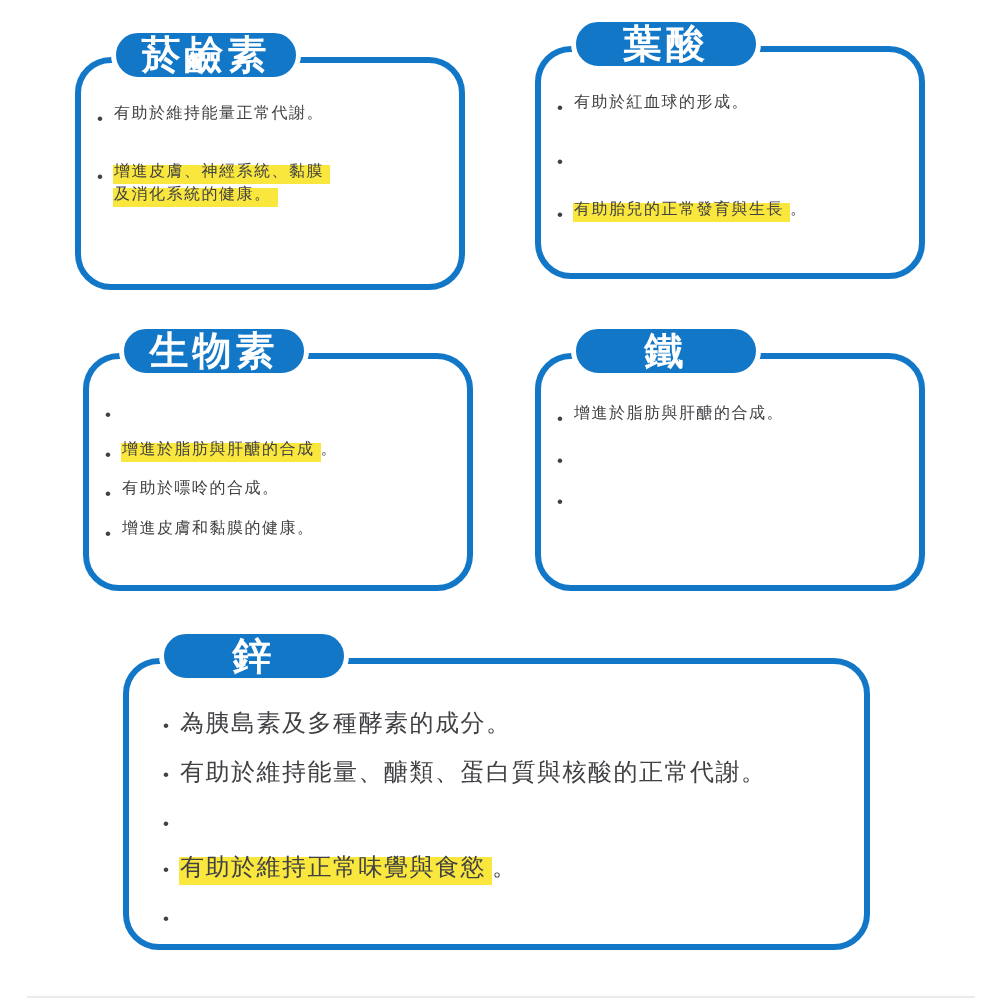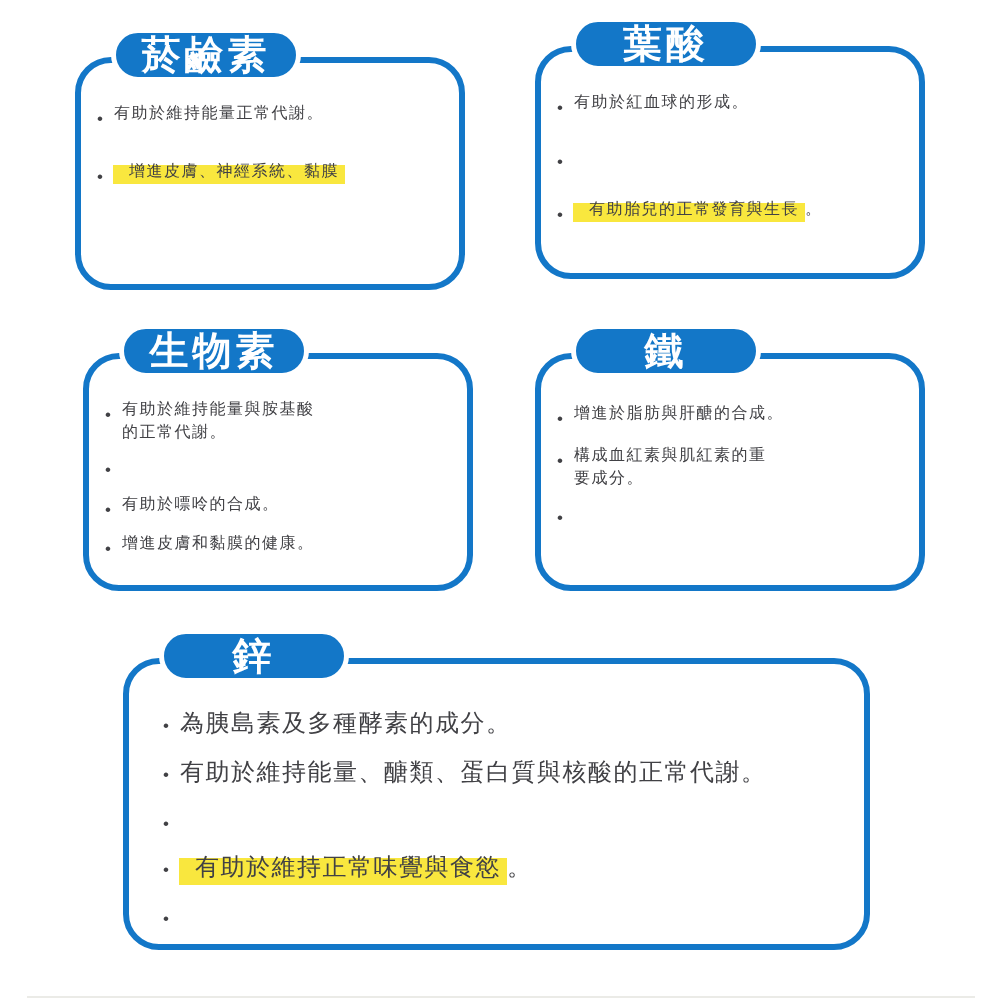--- a/index.html
+++ b/index.html
@@ -36,30 +36,30 @@
   .bullet{
     flex:none;width:17px;font-size:17px;line-height:1.5;color:var(--text);
     padding-top:5px;
   }
   .item-text{
     color:var(--text);font-size:16px;line-height:1.45;letter-spacing:1.5px;
     font-weight:500;
   }
   .hl{
     background:linear-gradient(180deg,rgba(255,255,255,0) 13%,var(--yellow) 13%);
-    padding:0 6px 5px 16px;margin-left:-1px;
+    padding:0 6px 5px 1px;margin-left:-1px;
   }
   .card-niacin .item + .item{margin-top:27px;}
   .card-folic .item + .item{margin-top:23px;}
   .card-biotin .item + .item{margin-top:9px;}
   .card-iron .item + .item{margin-top:11px;}
   .card-iron .items{padding-top:42px;}
   .card-zinc .items{padding:42px 24px 0 34px;}
   .card-zinc .item + .item{margin-top:14px;}
-  .card-zinc .item-text{font-size:24px;font-family:Liberation Serif, serif;}
+  .card-zinc .item-text{font-size:24px;}
   .card-zinc .bullet{padding-top:7px;}
   .bottom-line{
     position:absolute;left:27px;top:996px;width:948px;height:2px;
     background:#ebebe7;
   }
 </style>
 </head>
 <body>
 
 <div class="canvas">
@@ -68,21 +68,21 @@
     <div class="pill">
       <span>菸鹼素</span>
     </div>
     <ul class="items">
         <li class="item">
           <span class="bullet">•</span>
           <div class="item-text"><span>有助於維持能量正常代謝。</span></div>
         </li>
         <li class="item">
           <span class="bullet">•</span>
-          <div class="item-text"><span class="hl">增進皮膚、神經系統、黏膜</span><br></div>
+          <div class="item-text"><span class="hl">增進皮膚、神經系統、黏膜</span><br><span class="hl">及消化系統的健康。</span></div>
         </li>
       </ul>
   </section>
 
   <section class="card card-folic">
     <div class="pill">
       <span>葉酸</span>
     </div>
     <ul class="items">
         <li class="item">
@@ -99,24 +99,24 @@
       </ul>
   </section>
 
   <section class="card card-biotin">
     <div class="pill">
       <span>生物素</span>
     </div>
     <ul class="items">
         <li class="item">
           <span class="bullet">•</span>
-          <div class="item-text"><span>有助於維持能量與胺基酸</span><br><span>的正常代謝。</span></div>
         </li>
         <li class="item">
           <span class="bullet">•</span>
+          <div class="item-text"><span class="hl">增進於脂肪與肝醣的合成</span><span>。</span></div>
         </li>
         <li class="item">
           <span class="bullet">•</span>
           <div class="item-text"><span>有助於嘌呤的合成。</span></div>
         </li>
         <li class="item">
           <span class="bullet">•</span>
           <div class="item-text"><span>增進皮膚和黏膜的健康。</span></div>
         </li>
       </ul>
@@ -126,21 +126,20 @@
     <div class="pill">
       <span>鐵</span>
     </div>
     <ul class="items">
         <li class="item">
           <span class="bullet">•</span>
           <div class="item-text"><span>增進於脂肪與肝醣的合成。</span></div>
         </li>
         <li class="item">
           <span class="bullet">•</span>
-          <div class="item-text"><span>構成血紅素與肌紅素的重</span><br><span>要成分。</span></div>
         </li>
         <li class="item">
           <span class="bullet">•</span>
         </li>
       </ul>
   </section>
 
   <section class="card card-zinc">
     <div class="pill">
       <span>鋅</span>

